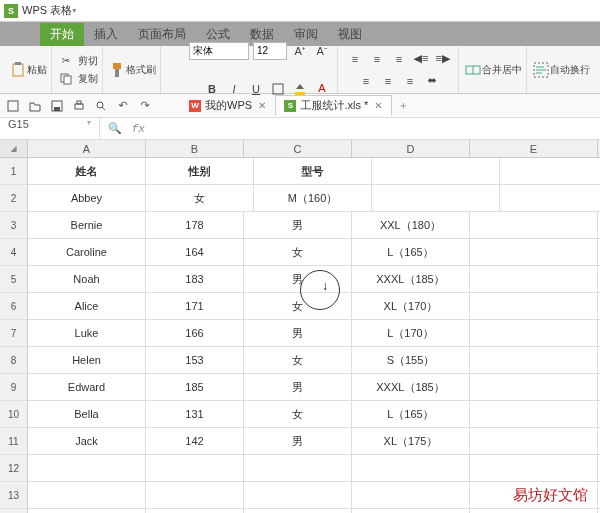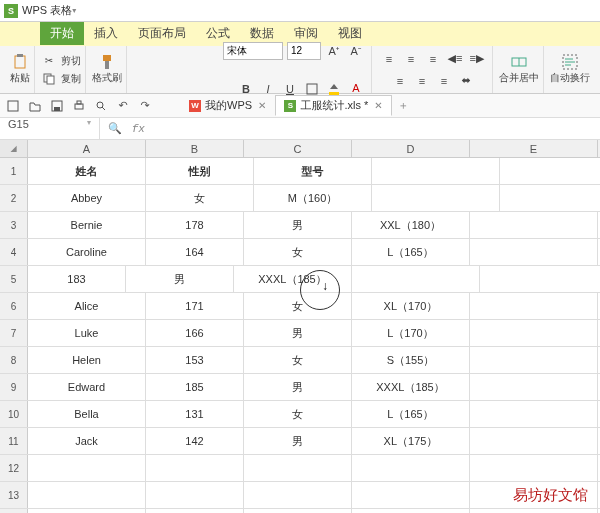--- a/index.html
+++ b/index.html
@@ -1,26 +1,26 @@
 <!DOCTYPE html>
 <html><head>
 <meta charset="utf-8">
 <style>
 *{box-sizing:border-box;margin:0;padding:0;font-family:"Microsoft YaHei",Arial,sans-serif}
 body{width:600px;height:513px;overflow:hidden;background:#fff;font-size:11px;color:#333;position:relative}
 .titlebar{height:22px;background:#fff;border-bottom:1px solid #d0d0d0;display:flex;align-items:center;padding:0 4px}
 .app-icon{width:14px;height:14px;background:#5fa53c;margin-right:4px;display:flex;align-items:center;justify-content:center;color:#fff;font-size:9px;font-weight:bold}
 .dd-arrow{color:#888;font-size:8px}
-.menubar{height:24px;background:#fef9c3;display:flex;align-items:flex-start;padding-left:40px}
+.menubar{height:24px;background:#a3a3a3;display:flex;align-items:center;padding-left:40px}
 .menu-item{padding:3px 10px;font-size:12px;color:#444;cursor:pointer}
 .menu-item.active{background:#5fa53c;color:#fff}
 .ribbon{height:48px;background:#f5f5f5;border-bottom:1px solid #ccc;display:flex;align-items:center;padding:0 6px;gap:2px}
 .rib-group{display:flex;flex-direction:column;align-items:center;padding:0 4px;height:100%;justify-content:center;border-right:1px solid #ddd}
 .rib-group:last-child{border-right:none}
-.big-btn{display:flex;flex-direction:column;align-items:center;gap:1px;font-size:10px;color:#444;cursor:pointer}
+.big-btn{display:flex;align-items:center;gap:1px;font-size:10px;color:#444;cursor:pointer}
 .icn{width:16px;height:16px;display:inline-flex;align-items:center;justify-content:center}
 .small-row{display:flex;align-items:center;gap:4px;font-size:10px;color:#444}
 .font-sel{width:60px;height:18px;border:1px solid #bbb;background:#fff;font-size:10px;padding:0 3px}
 .size-sel{width:34px;height:18px;border:1px solid #bbb;background:#fff;font-size:10px;padding:0 3px}
 .fmt-btn{width:18px;height:18px;border:1px solid transparent;display:inline-flex;align-items:center;justify-content:center;font-size:11px;cursor:pointer}
 .qat{height:24px;background:#f9f9f9;border-bottom:1px solid #ddd;display:flex;align-items:center;padding:0 6px;gap:8px}
 .qat .icn{width:14px;height:14px;color:#555;cursor:pointer}
 .tabs{display:flex;align-items:center;margin-left:20px;gap:0}
 .tab{display:flex;align-items:center;padding:2px 8px;font-size:11px;border:1px solid transparent;cursor:pointer;gap:4px}
 .tab.active{border:1px solid #ccc;border-bottom-color:#fff;background:#fff}
@@ -262,20 +262,21 @@
       <div class="row">
         <div class="rowhdr">4</div>
         <div class="cell cA">Caroline</div>
         <div class="cell cB">164</div>
         <div class="cell cC">女</div>
         <div class="cell cD">L（165）</div>
         <div class="cell cE"></div>
       </div>
       <div class="row">
         <div class="rowhdr">5</div>
+        <div class="cell cA">Noah</div>
         <div class="cell cB">183</div>
         <div class="cell cC">男</div>
         <div class="cell cD">XXXL（185）</div>
         <div class="cell cE"></div>
       </div>
       <div class="row">
         <div class="rowhdr">6</div>
         <div class="cell cA">Alice</div>
         <div class="cell cB">171</div>
         <div class="cell cC">女</div>

